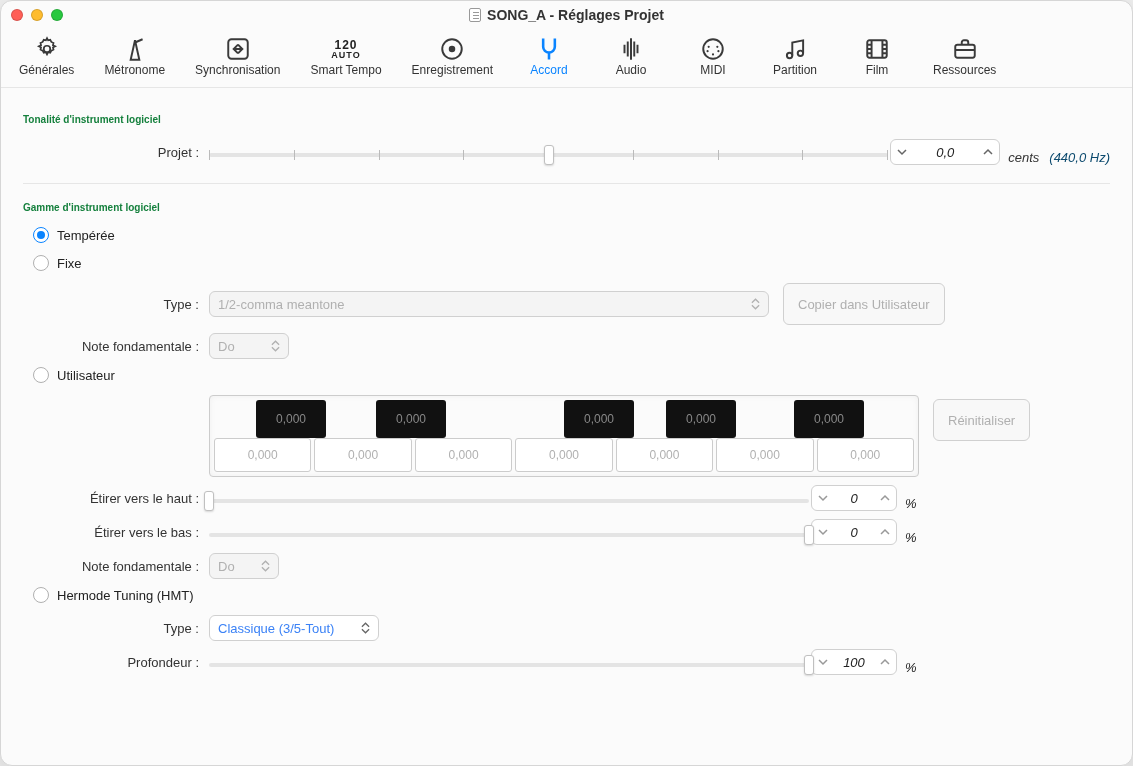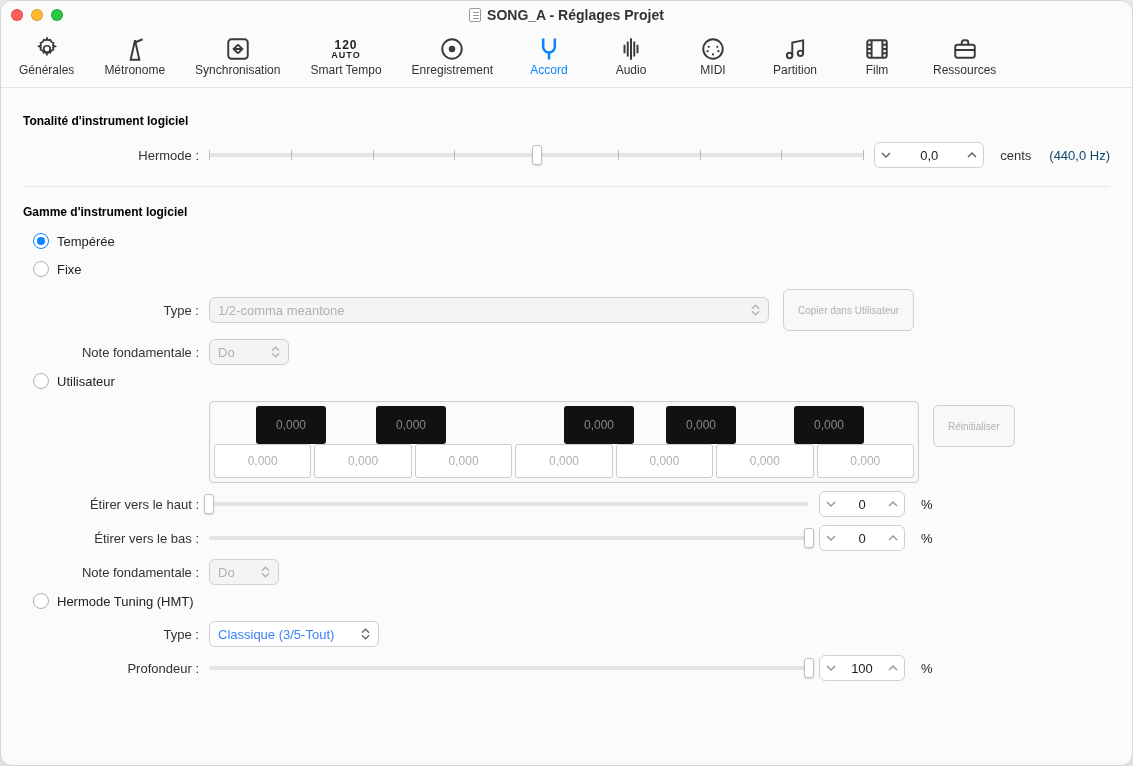--- a/index.html
+++ b/index.html
@@ -64,34 +64,34 @@
   .tool .icon svg{ stroke:#3a3a3a; }
   .tool.active .icon svg{ stroke:var(--accent); fill:none;}
   .tool .label{ font-size:12px; color:#333;}
   .tool.active .label{ color:var(--accent);}
   .content{
     flex:1;
     padding:18px 22px;
     overflow:auto;
   }
   h2.section{
-    font-size:12px; font-weight:600;
+    font-size:10px; font-weight:600;
     margin:8px 0 14px 0;
-    color:#000000;
+    color:#15803d;
   }
   .row{
     display:flex; align-items:center;
     margin-bottom:8px;
   }
   .row .lbl{
     width:186px; text-align:right; padding-right:10px;
     color:#333; font-size:13px;
   }
   .slider-wrap{
-    flex:1; display:flex; align-items:center; gap:10px;
+    flex:1; display:flex; align-items:flex-end; gap:2px;font-style:italic;
   }
   .slider{
     flex:1; position:relative; height:20px;
   }
   .slider .track{
     position:absolute; left:0; right:0; top:50%; height:4px; margin-top:-2px;
     background:var(--track); border-radius:2px;
   }
   .slider .ticks{
     position:absolute; left:0; right:0; top:50%; height:10px; margin-top:-5px;
@@ -127,21 +127,21 @@
     padding:0 8px; height:26px; min-width:80px;
   }
   .select.wide{ flex:1; max-width:560px;}
   .select .seltext{ color:#3b82f6;}
   .select.disabled{ background:#f4f4f4; }
   .select.disabled .seltext{color:var(--muted2);}
   .select .arrows{ display:flex; flex-direction:column; gap:0; color:#666;}
   .select .arrows svg{width:9px;height:6px;display:block;}
   .btn{
     border:1px solid var(--border); border-radius:6px; background:#fff;
-    padding:16px 14px; font-size:10px; color:#333; height:42px; display:flex; align-items:center;
+    padding:16px 14px; font-size:13px; color:#333; height:42px; display:flex; align-items:center;
   }
   .btn.disabled{ color:var(--muted2); background:#f8f8f8;}
   .keyboard{
     position:relative;
     margin-left:0;
     width:710px; height:82px; border:1px solid #ccc; border-radius:4px;
     background:#fbfbfb;
     box-shadow:inset 0 0 6px rgba(0,0,0,0.05);
   }
   .white-keys{position:absolute; left:4px; right:4px; bottom:4px; top:42px; display:flex; gap:3px;}
@@ -273,21 +273,21 @@
             <path d="M9 8V6a2 2 0 0 1 2-2h2a2 2 0 0 1 2 2v2M3 13h18"></path>
           </svg>
       </span>
       <span class="label">Ressources</span>
     </div>
   </div>
 
   <div class="content">
     <h2 class="section">Tonalité d'instrument logiciel</h2>
     <div class="row">
-      <div class="lbl">Hermode :</div>
+      <div class="lbl">Projet :</div>
       <div class="slider-wrap">
         <div class="slider">
           <div class="track"></div>
           <div class="ticks">
               <span></span>
               <span></span>
               <span></span>
               <span></span>
               <span></span>
               <span></span>

